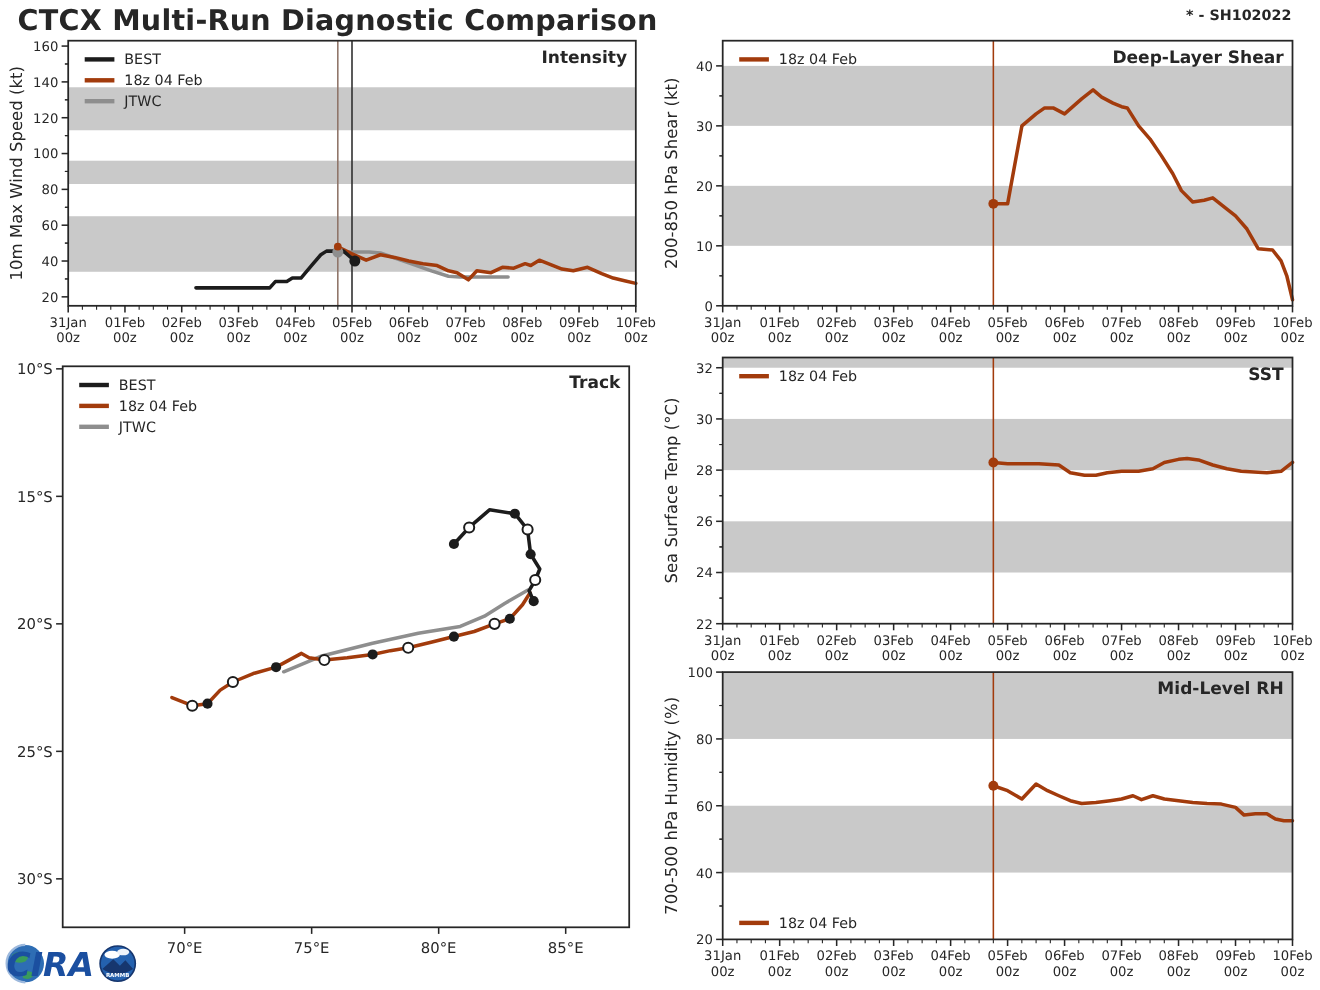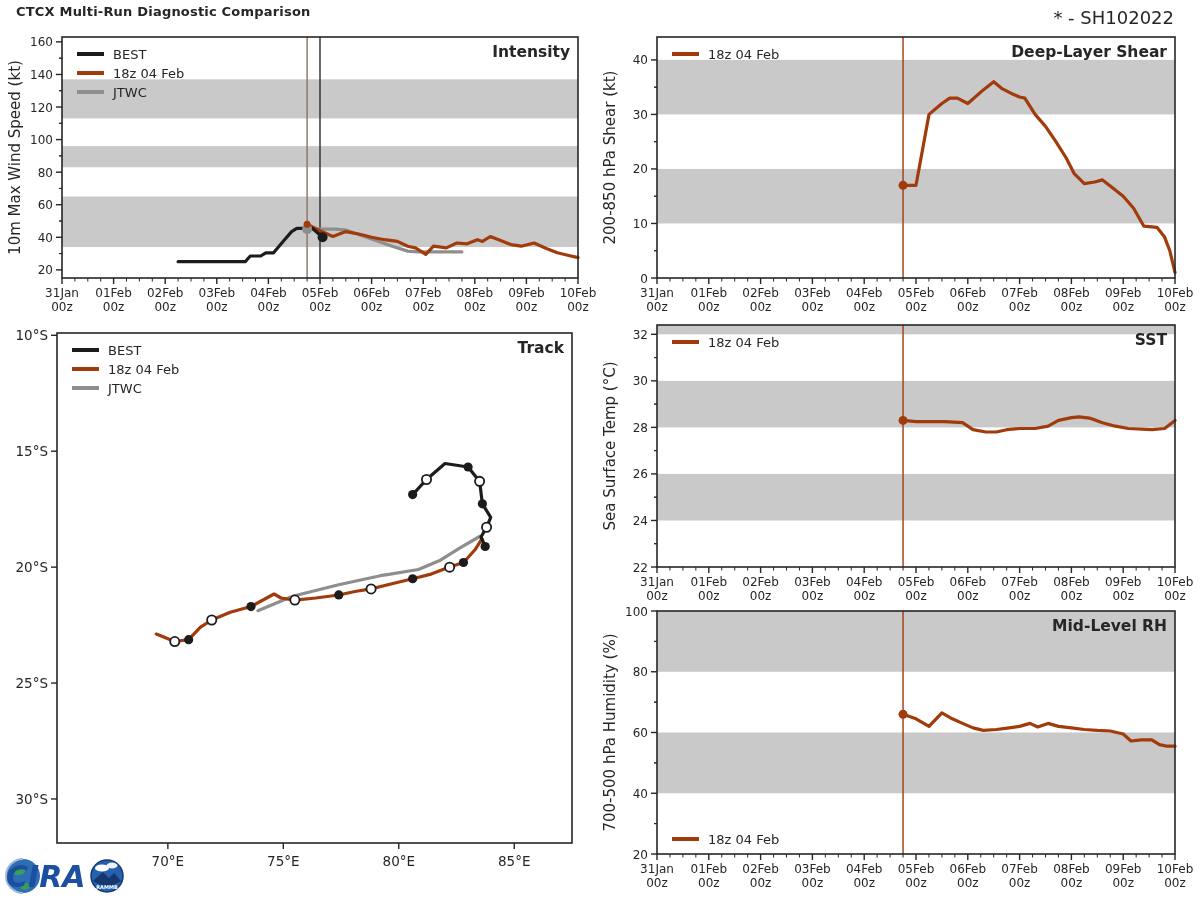--- a/index.html
+++ b/index.html
@@ -1,18 +1,18 @@
 <!DOCTYPE html>
 <html><head>
 <meta charset="utf-8">
 <style>
   html,body{margin:0;padding:0;background:#ffffff;}
   body{width:1200px;height:900px;position:relative;font-family:"DejaVu Sans","Liberation Sans",sans-serif;color:#262626;overflow:hidden;}
-  .hdr-title{position:absolute;left:16px;top:4px;font-size:13px;font-weight:bold;letter-spacing:.2px;}
-  .hdr-storm{position:absolute;right:26px;top:7px;font-size:18px;font-weight:normal;}
+  .hdr-title{position:absolute;left:16px;top:4px;font-size:26px;font-weight:bold;letter-spacing:.2px;}
+  .hdr-storm{position:absolute;right:26px;top:7px;font-size:13px;font-weight:bold;}
   #charts{position:absolute;left:0;top:0;}
   #logo{position:absolute;left:2px;top:852px;}
 </style>
 </head>
 <body>
 
 <div class="hdr-title">CTCX Multi-Run Diagnostic Comparison</div>
 <div class="hdr-storm">* - SH102022</div>
 
 <svg id="charts" width="1200" height="900" xmlns="http://www.w3.org/2000/svg">

